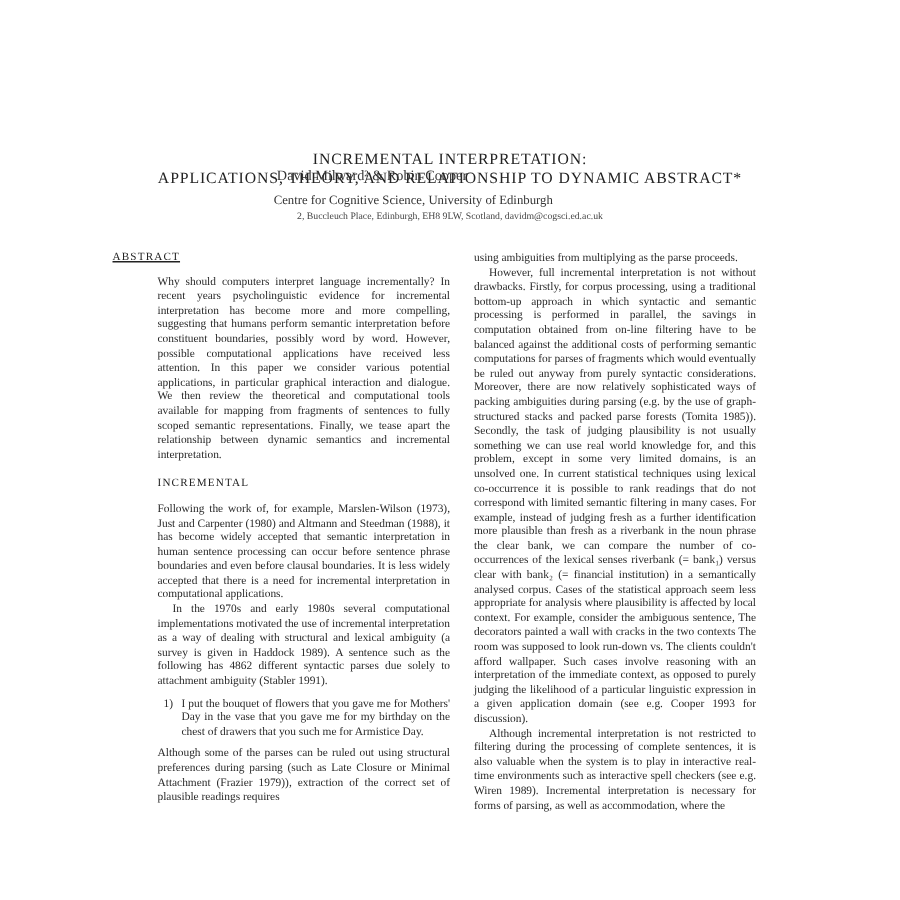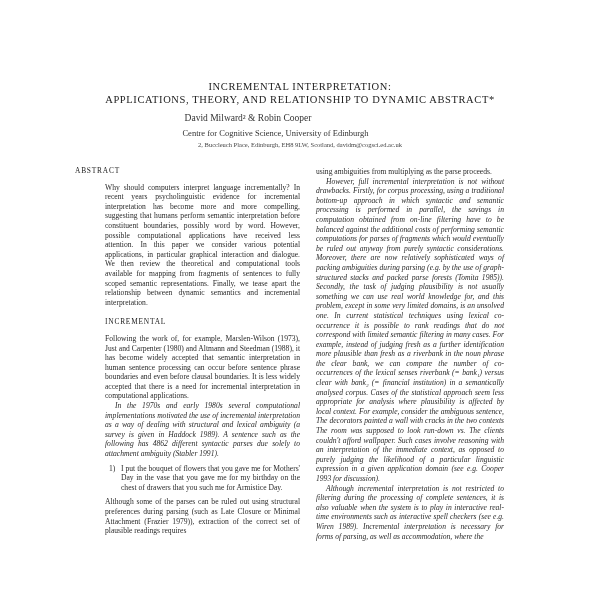--- a/index.html
+++ b/index.html
@@ -1,53 +1,53 @@
 <!DOCTYPE html>
 <html><head>
 <meta charset="utf-8">
 <style>
   html, body { margin: 0; padding: 0; background: #ffffff; }
   body { width: 600px; height: 600px; overflow: hidden; position: relative;
          font-family: "Liberation Serif", "DejaVu Serif", serif; color: #1a1a1a; }
   .page { position: absolute; left: 0; top: 0; width: 600px; height: 600px; }
   .title { position: absolute; left: 0; width: 600px; text-align: center;
-           font-size: 10.5px; letter-spacing: 0.6px; line-height: 13px; color: #222; }
+           font-size: 10.5px; letter-spacing: 0.6px; line-height: 13px; color: #222; margin-top: 20px; }
   .title.l1 { top: 80px; }
   .title.l2 { top: 93px; }
   .authors { position: absolute; top: 113px; left: 0; width: 496px; text-align: center;
              font-size: 9.5px; color: #333; }
   .affil { position: absolute; top: 128px; left: 0; width: 551px; text-align: center;
            font-size: 8.5px; color: #333; }
   .addr { position: absolute; top: 141px; left: 0; width: 600px; text-align: center;
           font-size: 6.5px; color: #444; }
   .col { position: absolute; font-size: 7.6px; line-height: 9.6px; text-align: justify; color: #2a2a2a; }
   .col.left { left: 105px; top: 180px; width: 195px; }
   .col.right { left: 316px; top: 167px; width: 188px; }
   .heading { font-size: 7.4px; letter-spacing: 0.8px; font-weight: normal; margin: 0 0 7px 0; color: #222; }
   p { margin: 0; }
-  .indent { text-indent: 10px; font-style: italic; }
+  .indent { text-indent: 10px; }
   .gap { height: 10px; }
   .gap-sm { height: 5px; }
   .example { display: flex; margin-left: 4px; }
   .example .num { width: 12px; flex: none; }
   .example .txt { flex: 1; }
 </style>
 </head>
 <body>
 
 <div class="page">
 
   <div class="title l1">INCREMENTAL INTERPRETATION:</div>
   <div class="title l2">APPLICATIONS, THEORY, AND RELATIONSHIP TO DYNAMIC ABSTRACT*</div>
   <div class="authors">David Milward² &amp; Robin Cooper</div>
   <div class="affil">Centre for Cognitive Science, University of Edinburgh</div>
   <div class="addr">2, Buccleuch Place, Edinburgh, EH8 9LW, Scotland, davidm@cogsci.ed.ac.uk</div>
 
   <div class="col left">
-    <div class="heading" style="margin-left:-0px; position:relative; left:-30px; top:-14px; margin-bottom:-7px;">ABSTRACT</div>
+    <div class="heading" style="margin-left:-0px; position:relative; left:-30px; top:-14px; margin-bottom:-7px;text-decoration:underline;">ABSTRACT</div>
     <p>Why should computers interpret language incrementally? In recent years psycholinguistic evidence for incremental interpretation has become more and more compelling, suggesting that humans perform semantic interpretation before constituent boundaries, possibly word by word. However, possible computational applications have received less attention. In this paper we consider various potential applications, in particular graphical interaction and dialogue. We then review the theoretical and computational tools available for mapping from fragments of sentences to fully scoped semantic representations. Finally, we tease apart the relationship between dynamic semantics and incremental interpretation.</p>
     <div class="gap"></div>
     <div class="heading">INCREMENTAL</div>
     <p>Following the work of, for example, Marslen-Wilson (1973), Just and Carpenter (1980) and Altmann and Steedman (1988), it has become widely accepted that semantic interpretation in human sentence processing can occur before sentence phrase boundaries and even before clausal boundaries. It is less widely accepted that there is a need for incremental interpretation in computational applications.</p>
     <p class="indent">In the 1970s and early 1980s several computational implementations motivated the use of incremental interpretation as a way of dealing with structural and lexical ambiguity (a survey is given in Haddock 1989). A sentence such as the following has 4862 different syntactic parses due solely to attachment ambiguity (Stabler 1991).</p>
     <div class="gap-sm"></div>
     <div class="example">
       <span class="num">1)</span>
       <span class="txt">I put the bouquet of flowers that you gave me for Mothers' Day in the vase that you gave me for my birthday on the chest of drawers that you such me for Armistice Day.</span>
     </div>

